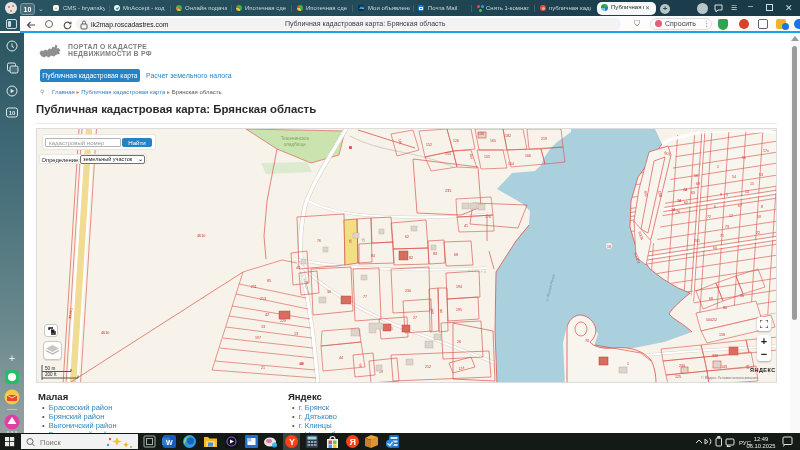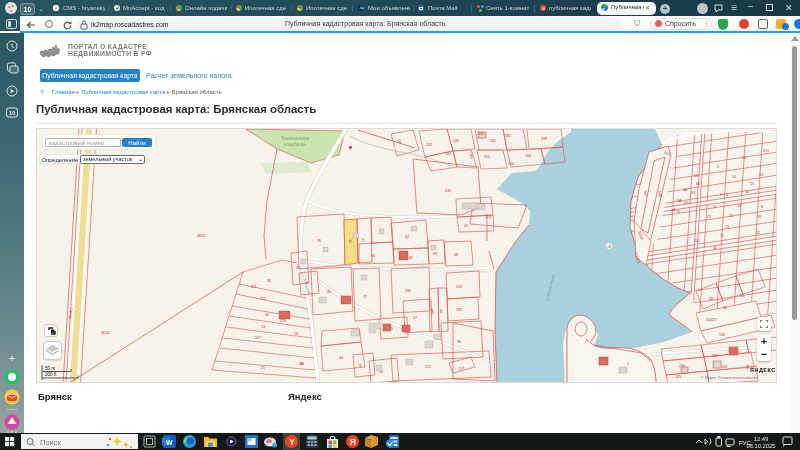--- a/index.html
+++ b/index.html
@@ -520,22 +520,34 @@
       </svg>
   <div class="abs" style="left:720px;top:188px;width:14px;height:14px;background:#fff;border-radius:3px;box-shadow:0 1px 2px rgba(0,0,0,.3)"></div>
   <svg class="abs" style="left:723px;top:191px" width="8" height="8" viewBox="0 0 8 8">
         <path d="M0 2.5 V0 H2.5 M5.5 0 H8 V2.5 M8 5.5 V8 H5.5 M2.5 8 H0 V5.5" fill="none" stroke="#333" stroke-width="1.1"></path>
       </svg>
   <div class="abs" style="left:720px;top:206px;width:14px;height:26px;background:#fff;border-radius:3px;box-shadow:0 1px 2px rgba(0,0,0,.3)"></div>
   <div class="abs" style="left:720px;top:206px;width:14px;height:13px;font-size:11px;font-weight:bold;color:#222;text-align:center;line-height:13px">+</div>
   <div class="abs" style="left:720px;top:218px;width:14px;height:13px;font-size:11px;font-weight:bold;color:#222;text-align:center;line-height:14px">−</div>
   </div>
 
-  <div class="abs" style="left:38px;top:391px;font-size:9.5px;font-weight:bold;color:#222">Брянск</div>
+  <div class="abs" style="left:38px;top:391px;font-size:9.5px;font-weight:bold;color:#222">Малая</div>
+  <div class="abs" style="left:42px;top:403px;font-size:7.5px;color:#2e86c1;line-height:9px">
+    <div><span style="color:#555">•</span>&nbsp; Брасовский район</div>
+    <div><span style="color:#555">•</span>&nbsp; Брянский район</div>
+    <div><span style="color:#555">•</span>&nbsp; Выгоничский район</div>
+    <div><span style="color:#555">•</span>&nbsp; Гордеевский район</div>
+  </div>
   <div class="abs" style="left:288px;top:391px;font-size:9.5px;font-weight:bold;color:#222">Яндекс</div>
+  <div class="abs" style="left:292px;top:403px;font-size:7.5px;color:#2e86c1;line-height:9px">
+    <div><span style="color:#555">•</span>&nbsp; г. Брянск</div>
+    <div><span style="color:#555">•</span>&nbsp; г. Дятьково</div>
+    <div><span style="color:#555">•</span>&nbsp; г. Клинцы</div>
+    <div><span style="color:#555">•</span>&nbsp; г. Новозыбков</div>
+  </div>
 
   <div class="abs" id="scroll"></div>
   <div class="abs" style="left:791px;top:36px;width:0;height:0;border-left:4px solid transparent;border-right:4px solid transparent;border-bottom:5px solid #9b9b9b"></div>
   <div class="abs" id="thumb"></div>
 
   <div class="abs" id="taskbar"></div>
   <svg class="abs" id="taskicons" style="left:0;top:433px" width="800" height="17" viewBox="0 0 800 17">
     <g fill="#e8ece8">
         <rect x="5" y="4" width="4.2" height="4.2"></rect>
         <rect x="10" y="4" width="4.2" height="4.2"></rect>

